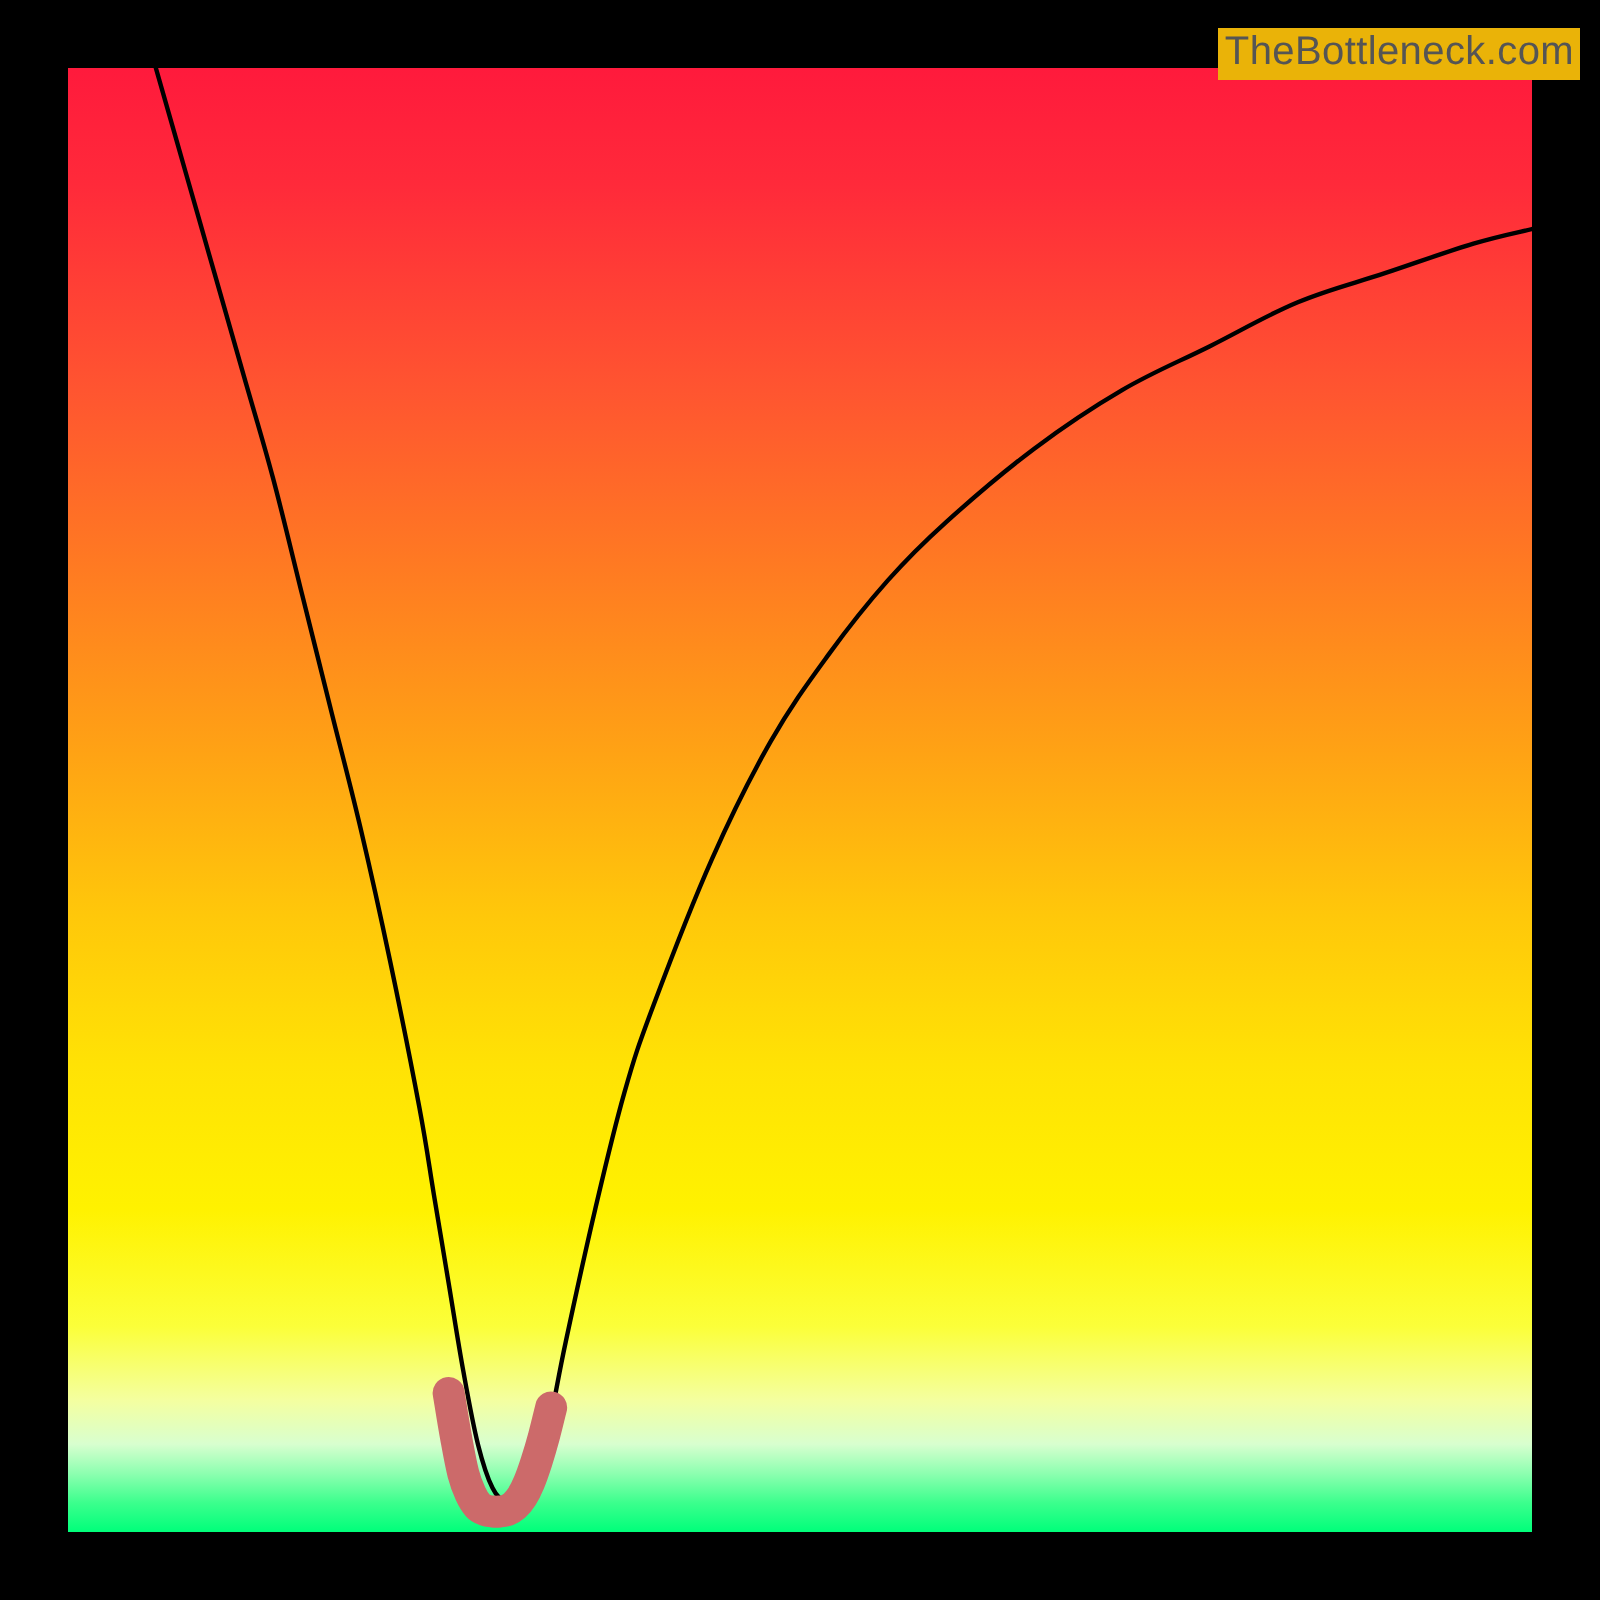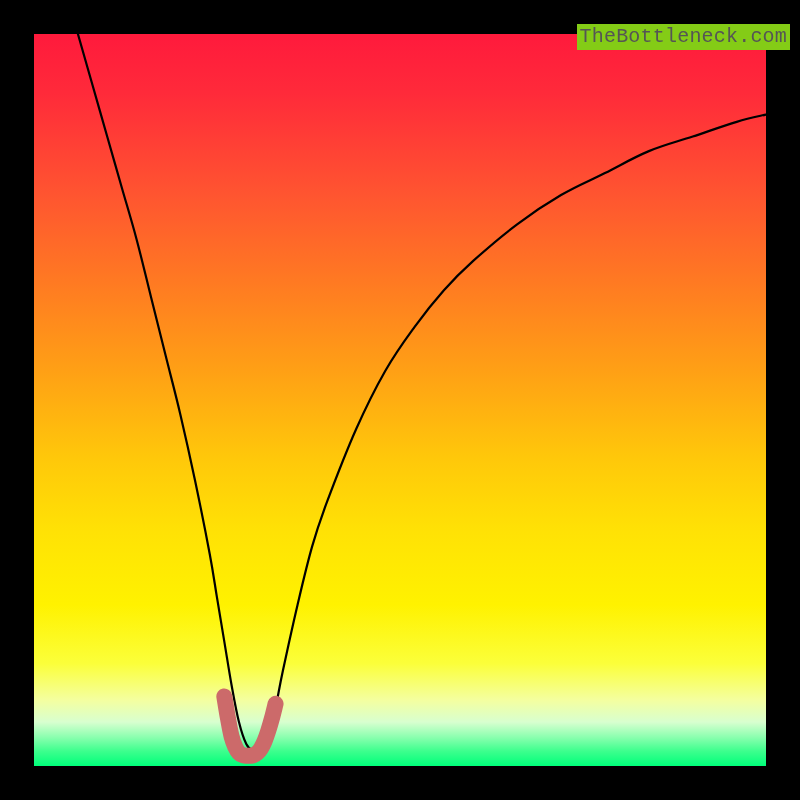--- a/index.html
+++ b/index.html
@@ -43,28 +43,27 @@
       #fbff3a 86%,
       #f4ffa0 91%,
       #d8ffcf 94%,
       #8dffb0 96%,
       #3cff8d 98%,
       #00ff7a 100%
     );
   }
   .watermark {
     position: absolute;
-    top: 24px;
+    top: 14px;
     right: 10px;
     color: #555555;
     font-size: 20px;
     letter-spacing: 0.2px;
-    background: #84cc16;
+    background: #eab308;
     padding: 1px 3px 2px 3px;
-    font-family: Liberation Mono, monospace;
   }
   svg.curve {
     position: absolute;
     inset: 0;
     width: 100%;
     height: 100%;
     display: block;
   }
 </style>
 </head>

